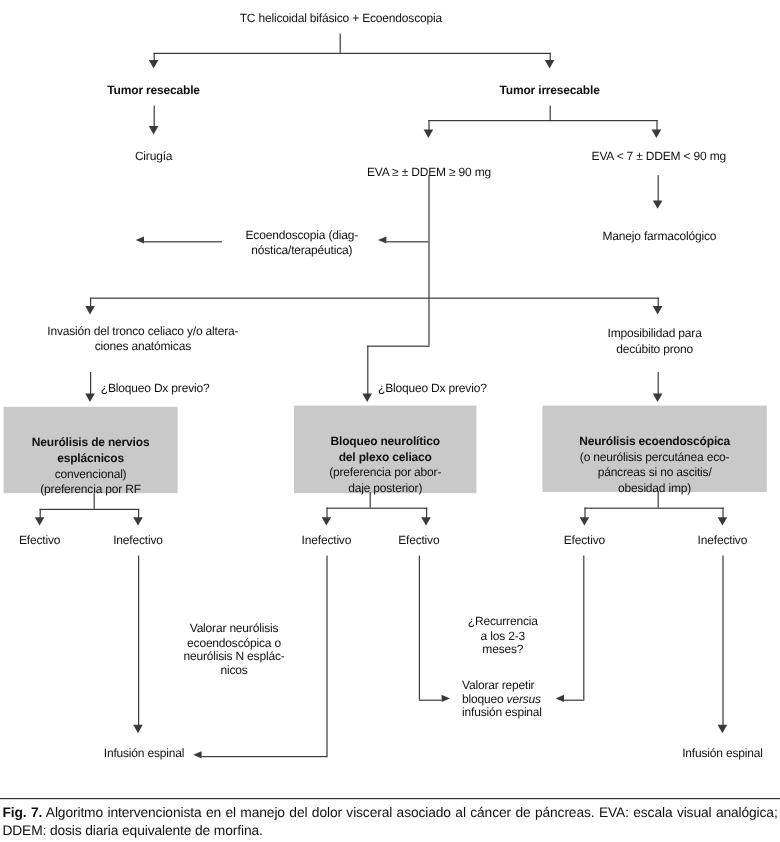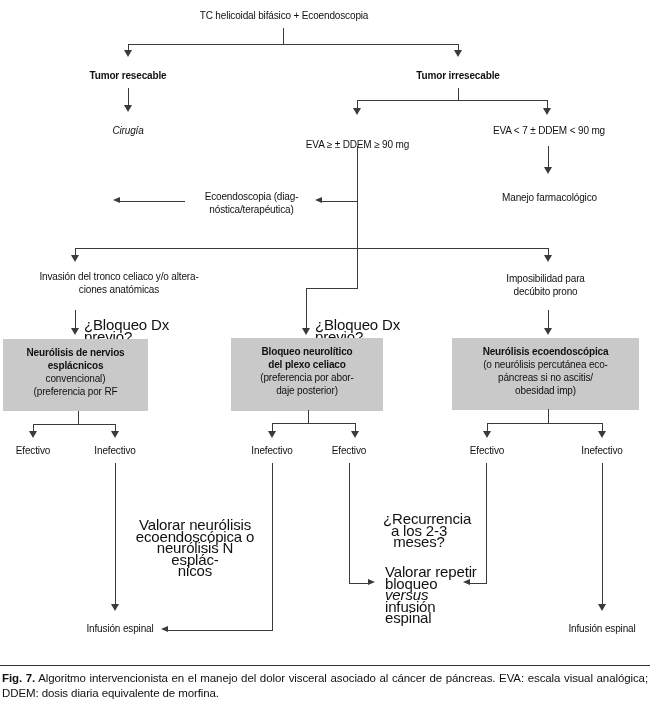--- a/index.html
+++ b/index.html
@@ -2,47 +2,47 @@
 <html style="--line: #3a3a3a; --boxfill: #c9c9c9;"><head>
 <meta charset="utf-8">
 <style>
   html,body{margin:0;padding:0;background:#ffffff;}
   #fig{position:relative;width:650px;height:702px;background:#fff;
        font-family:"Liberation Sans","DejaVu Sans",sans-serif;
        color:#111;font-size:10px;line-height:12.5px;letter-spacing:-0.15px;}
   .t{position:absolute;text-align:center;}
   .tl{position:absolute;text-align:left;}
   .b{font-weight:bold;}
-  .s9{font-size:15px;line-height:11.5px;}
+  .s9{font-size:10px;line-height:11.5px;}
   .vl{position:absolute;width:1px;background:var(--line);}
   .hl{position:absolute;height:1px;background:var(--line);}
   .ad{position:absolute;width:0;height:0;border-left:4px solid transparent;
       border-right:4px solid transparent;border-top:7px solid var(--line);}
   .al{position:absolute;width:0;height:0;border-top:3.5px solid transparent;
       border-bottom:3.5px solid transparent;border-right:7px solid var(--line);}
   .ar{position:absolute;width:0;height:0;border-top:3.5px solid transparent;
       border-bottom:3.5px solid transparent;border-left:7px solid var(--line);}
   .box{position:absolute;background:var(--boxfill);text-align:center;
-       line-height:13px;padding-top:7px;box-sizing:border-box;}
+       line-height:13px;padding-top:24px;box-sizing:border-box;}
   .cap{position:absolute;left:2px;top:671px;width:646px;font-size:11.5px;
        line-height:14.5px;letter-spacing:-0.1px;text-align:justify;}
   .rule{position:absolute;left:0;top:665px;width:650px;height:1px;background:#333;}
   .it{font-style:italic;}
 </style>
 </head>
 <body>
 
 <div id="fig" style="color: rgb(17, 17, 17);">
 
   <div class="t" style="left:174px;top:10px;width:220px;">TC helicoidal bifásico + Ecoendoscopia</div>
 
   <div class="t b" style="left:63px;top:70px;width:130px;">Tumor resecable</div>
   <div class="t b" style="left:393px;top:70px;width:130px;">Tumor irresecable</div>
 
-  <div class="t" style="left:88px;top:125px;width:80px;font-style:italic;">Cirugía</div>
+  <div class="t" style="left:88px;top:125px;width:80px;">Cirugía</div>
   <div class="t" style="left:280px;top:139px;width:155px;">EVA ≥ ± DDEM ≥ 90 mg</div>
   <div class="t" style="left:468px;top:125px;width:162px;">EVA &lt; 7 ± DDEM &lt; 90 mg</div>
 
   <div class="t" style="left:184px;top:191px;width:135px;">
     <div>Ecoendoscopia (diag-</div>
     <div>nóstica/terapéutica)</div>
   </div>
   <div class="t" style="left:477px;top:192px;width:145px;">Manejo farmacológico</div>
 
   <div class="t" style="left:8px;top:271px;width:222px;">
@@ -56,21 +56,21 @@
 
   <div class="tl s9" style="left:84px;top:319px;width:110px;">¿Bloqueo Dx previo?</div>
   <div class="tl s9" style="left:315px;top:319px;width:110px;">¿Bloqueo Dx previo?</div>
 
   <div class="box" style="left:3px;top:339px;width:145px;height:72px;">
     <div class="b">Neurólisis de nervios</div>
     <div class="b">esplácnicos</div>
     <div>convencional)</div>
     <div>(preferencia por RF</div>
   </div>
-  <div class="box" style="left:231px;top:338px;width:152px;height:73px;">
+  <div class="box" style="left:245px;top:338px;width:152px;height:73px;">
     <div class="b">Bloqueo neurolítico</div>
     <div class="b">del plexo celiaco</div>
     <div>(preferencia por abor-</div>
     <div>daje posterior)</div>
   </div>
   <div class="box" style="left:452px;top:338px;width:187px;height:72px;">
     <div class="b">Neurólisis ecoendoscópica</div>
     <div>(o neurólisis percutánea eco-</div>
     <div>páncreas si no ascitis/</div>
     <div>obesidad imp)</div>

